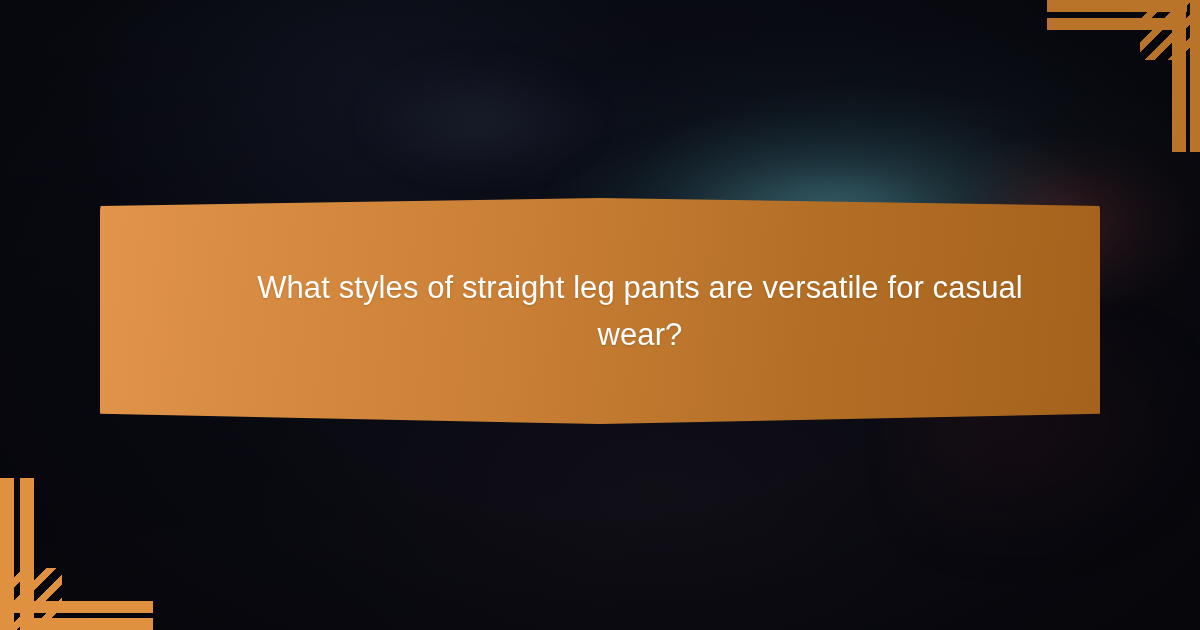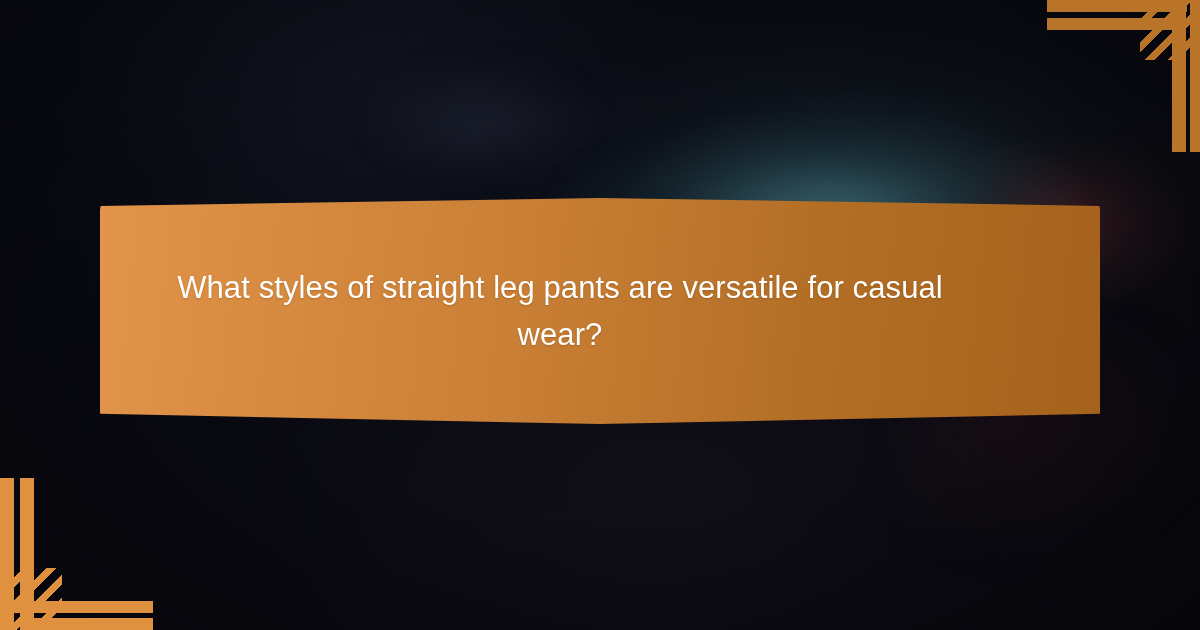--- a/index.html
+++ b/index.html
@@ -116,21 +116,21 @@
     border-radius: 12px;
     -webkit-clip-path: polygon(0% 3.5%, 50% 0%, 100% 3.5%, 100% 95.5%, 50% 100%, 0% 95.5%);
     clip-path: polygon(0% 3.5%, 50% 0%, 100% 3.5%, 100% 95.5%, 50% 100%, 0% 95.5%);
     background: linear-gradient(96deg, #e2954a 0%, #d98d42 14%, #c97f35 42%, #b46f26 70%, #a5621c 100%);
   }
   #banner-inner {
     position: absolute;
     inset: 0;
     display: flex;
     align-items: center;
-    justify-content: flex-start;
+    justify-content: flex-end;
     padding: 0 70px;
   }
   #banner-text {
     color: #ffffff;
     font-family: "Liberation Sans", sans-serif;
     font-size: 31px;
     font-weight: 400;
     line-height: 1.52;
     letter-spacing: 0.1px;
     text-align: center;

